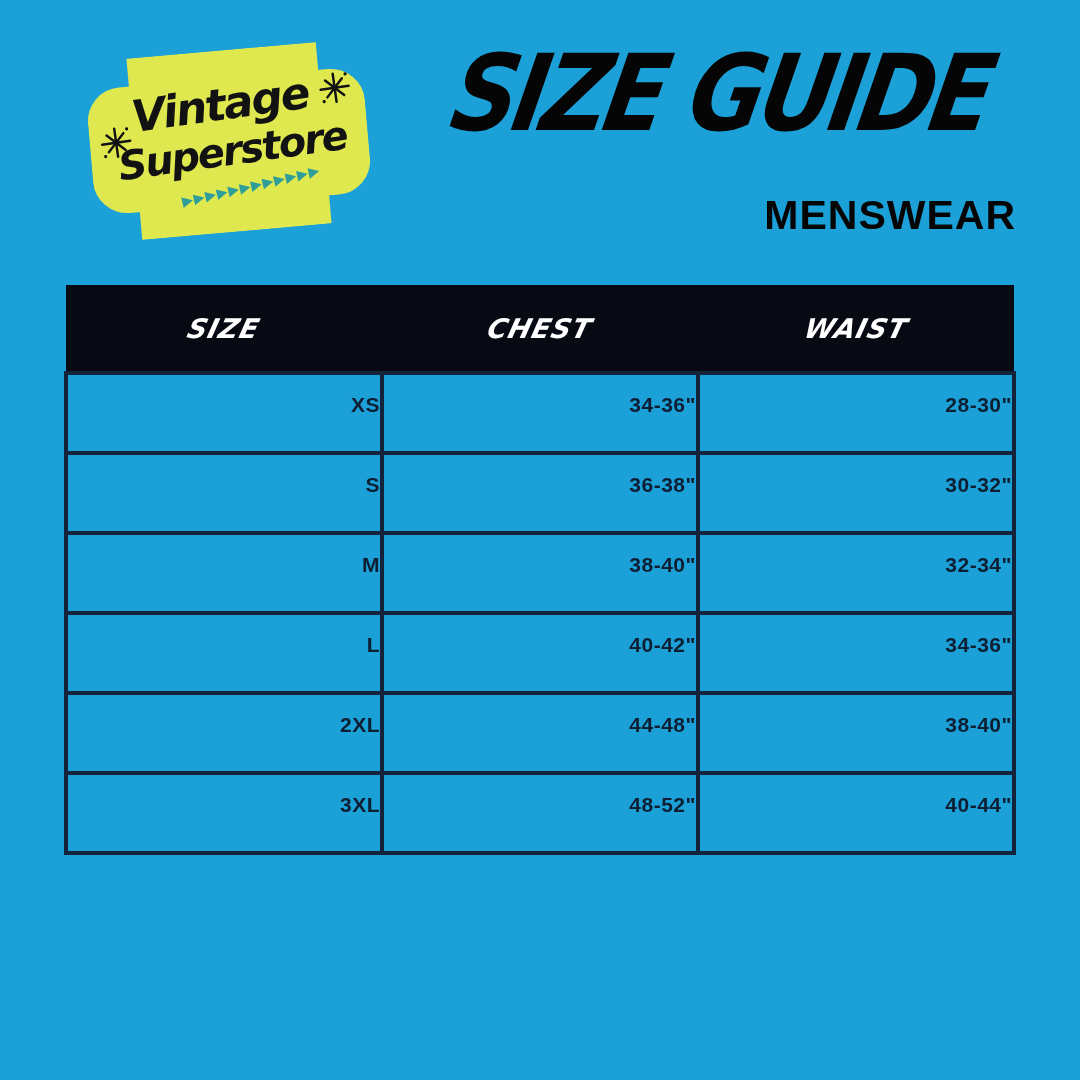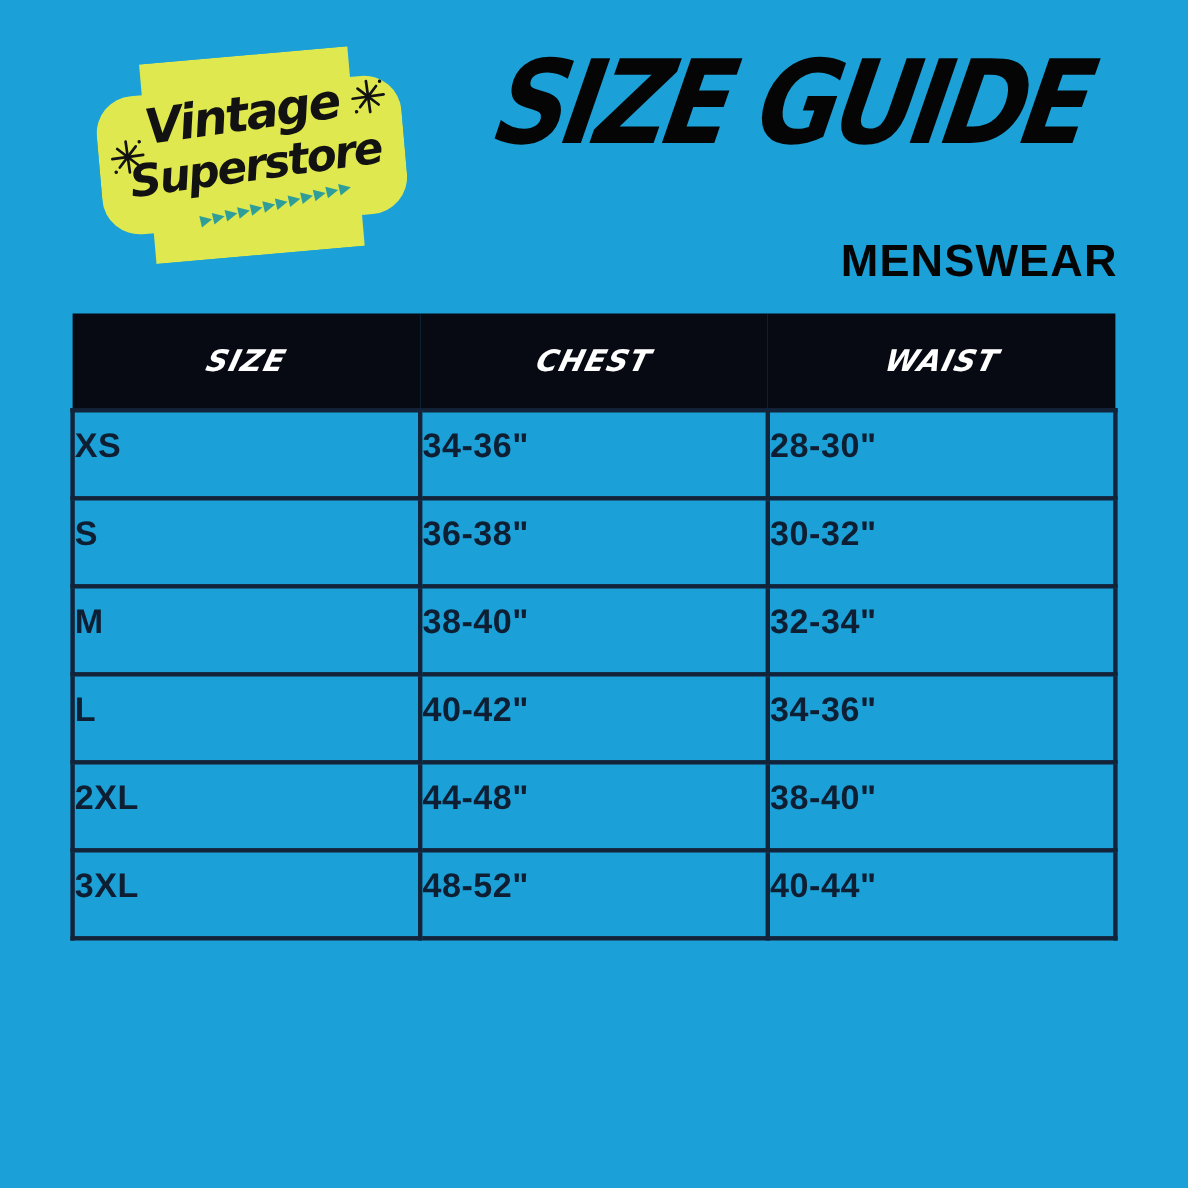--- a/index.html
+++ b/index.html
@@ -47,44 +47,44 @@
   
   .title{
     position:absolute;top:40px;right:90px;
     color:var(--ink);
     font-family:"DejaVu Sans",sans-serif;
     font-style:italic;font-weight:bold;
     font-size:92px;letter-spacing:-5px;white-space:nowrap;
     transform:skewX(-10deg) scaleY(1.15);transform-origin:100% 50%;
   }
   .subtitle{
-    position:absolute;top:214px;right:64px;
+    position:absolute;top:192px;right:64px;
     color:var(--ink);
     font-weight:bold;font-size:41px;letter-spacing:1px;
     font-family:"Liberation Sans",sans-serif;
   }
 
   
   table.size-table{
     position:absolute;left:64px;top:285px;width:952px;
     border-collapse:collapse;table-layout:fixed;
   }
   .size-table thead th{
     height:88px;background:var(--header-bg);
     color:#ffffff;font-size:27px;font-weight:bold;font-style:italic;
     letter-spacing:1px;border:0;
     font-family:"DejaVu Sans",sans-serif;
   }
   .size-table thead th span{display:inline-block;transform:skewX(-14deg);}
   .size-table td{
     height:80px;border:4px solid var(--border);
     background:var(--bg);
-    text-align:left;vertical-align:middle;
+    text-align:right;vertical-align:middle;
     padding-bottom:16px;
-    font-size:31px;font-weight:bold;color:var(--cell-text);
+    font-size:21px;font-weight:bold;color:var(--cell-text);
     letter-spacing:0.5px;
     font-family:"Liberation Sans",sans-serif;
   }
 </style>
 </head>
 <body>
 
 <div class="logo-wrap">
   <svg class="badge-svg" width="278" height="182" viewBox="0 0 278 182">
     <rect x="44" y="0" width="190" height="182" fill="var(--badge)"></rect>

